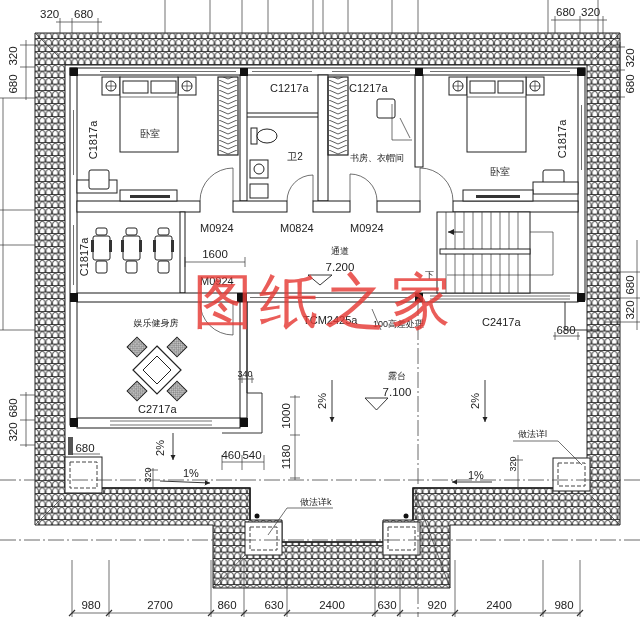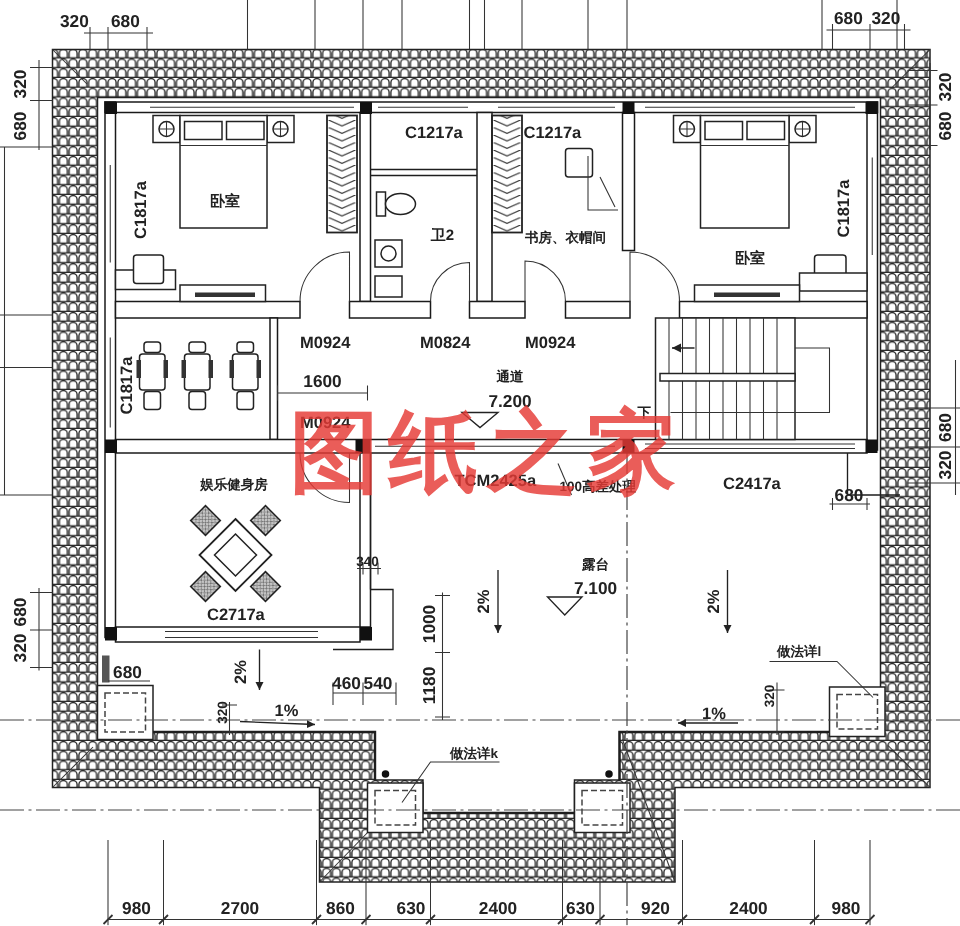--- a/index.html
+++ b/index.html
@@ -1,16 +1,16 @@
 <!DOCTYPE html>
 <html><head>
 <meta charset="utf-8">
 <style>
   html, body { margin: 0; padding: 0; background: #ffffff; }
-  #canvas { position: relative; width: 640px; height: 617px; overflow: hidden; background: #ffffff; font-weight: bold; }
+  #canvas { position: relative; width: 640px; height: 617px; overflow: hidden; background: #ffffff; }
   svg { position: absolute; left: 0; top: 0; }
   .t { font-family: "Liberation Sans", sans-serif; fill: #222222; }
   .code { font-size: 11px; }
   .dim { font-size: 11.5px; }
   .small { font-size: 9px; }
   .lbl { font-size: 10px; }
   .wm { font-family: "Liberation Sans", sans-serif; font-size: 60px; fill: #e53935; fill-opacity: 0.82; letter-spacing: 6px; }
   .ln { stroke: #1e1e1e; fill: none; }
   .thin { stroke: #333333; stroke-width: 0.7; fill: none; }
   .axis { stroke: #444444; stroke-width: 0.8; stroke-dasharray: 16 3 2 3; fill: none; }

